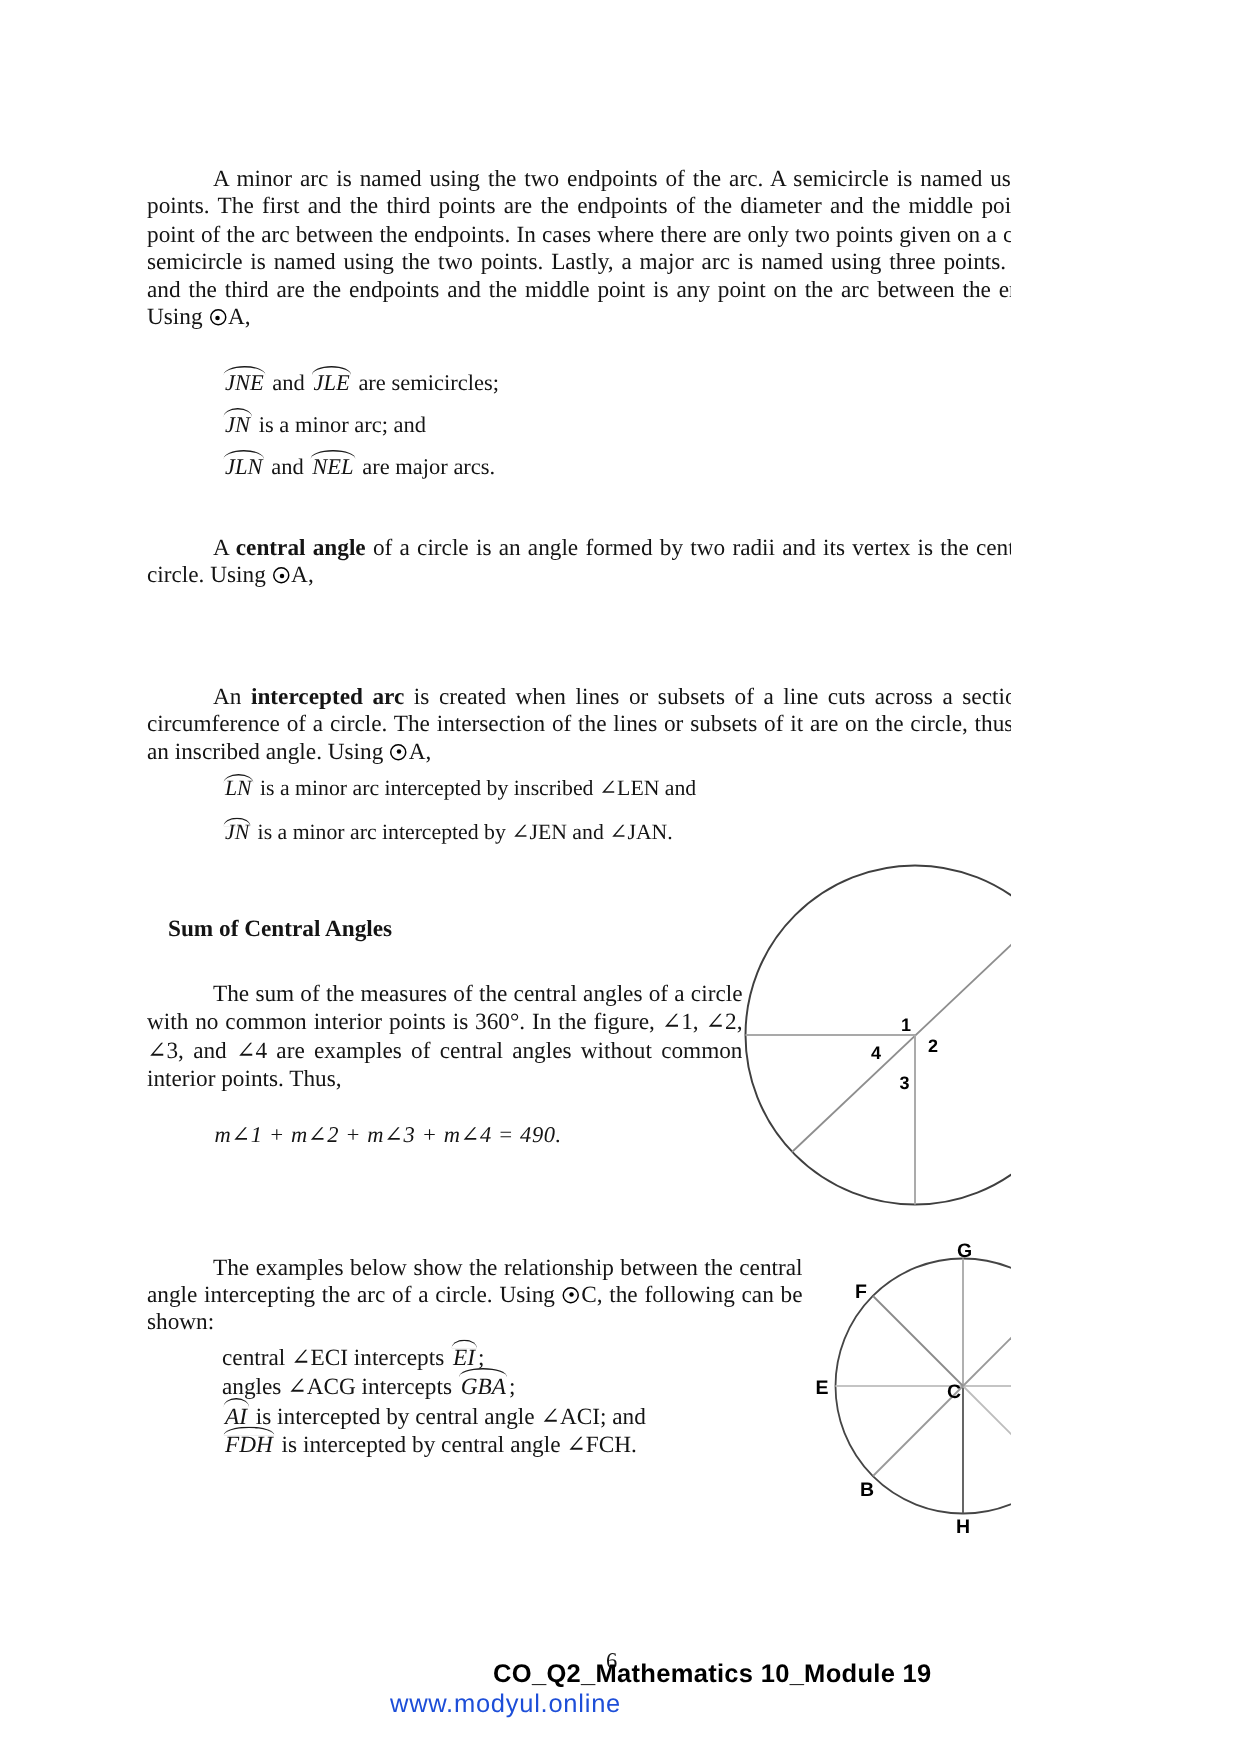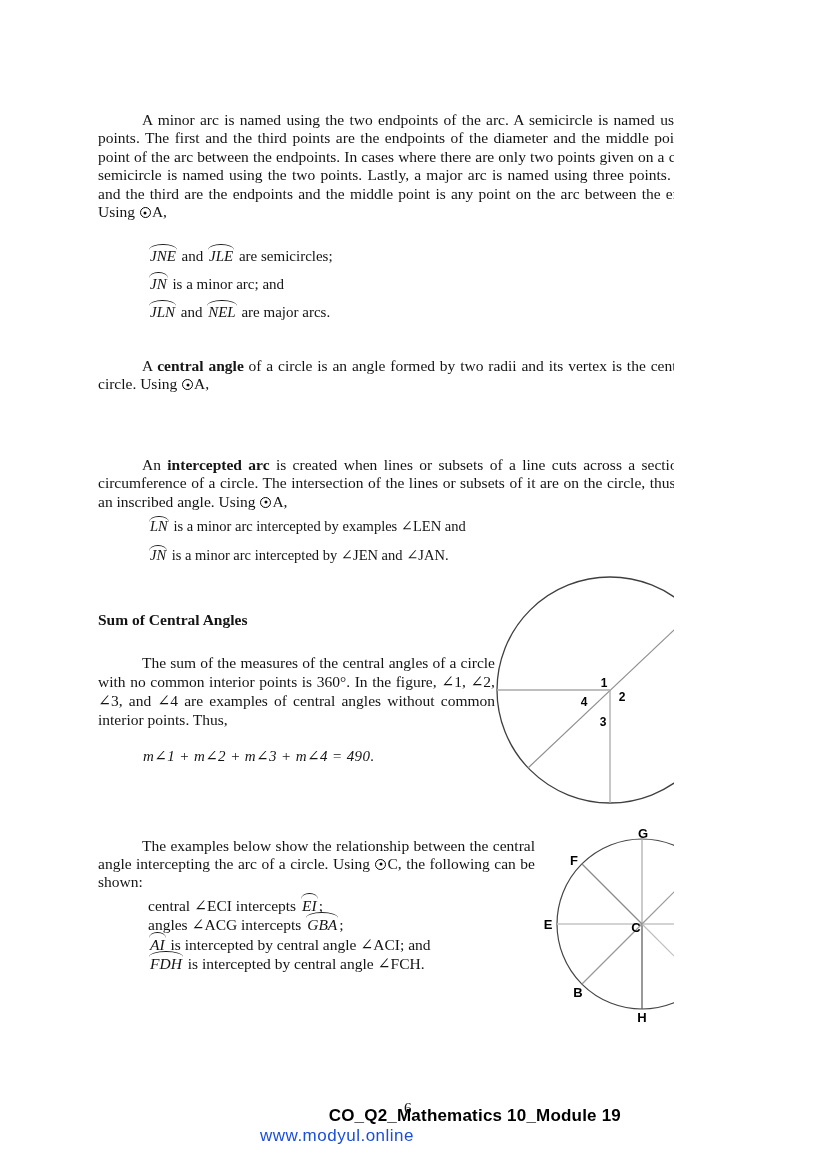--- a/index.html
+++ b/index.html
@@ -70,25 +70,25 @@
     <div class="li"><span class="arc">JN</span><span> is a minor arc; and</span></div>
     <div class="li"><span class="arc">JLN</span><span> and </span><span class="arc">NEL</span><span> are major arcs.</span></div>
   </div>
 
   <p class="abs para indent" style="left:98px; top:341px; width:632px;"><span>A </span><span class="bold">central angle</span><span> of a circle is an angle formed by two radii and its vertex is the center of the circle. Using </span><span class="odot"></span><span>A,</span></p>
 
 
   <p class="abs para indent" style="left:98px; top:440px; width:632px;"><span>An </span><span class="bold">intercepted arc</span><span> is created when lines or subsets of a line cuts across a section of the circumference of a circle. The intersection of the lines or subsets of it are on the circle, thus forming an inscribed angle. Using </span><span class="odot"></span><span>A,</span></p>
 
   <div class="abs smalllist" style="left:148px; top:519px;">
-    <div class="li"><span class="arc">LN</span><span> is a minor arc intercepted by examples ∠LEN and</span></div>
+    <div class="li"><span class="arc">LN</span><span> is a minor arc intercepted by inscribed ∠LEN and</span></div>
     <div class="li"><span class="arc">JN</span><span> is a minor arc intercepted by ∠JEN and ∠JAN.</span></div>
   </div>
 
-  <div class="abs heading" style="left:98px; top:611px;">Sum of Central Angles</div>
+  <div class="abs heading" style="left:112px; top:611px;">Sum of Central Angles</div>
 
   <p class="abs para indent" style="left:98px; top:637px; width:397px; line-height:19.3px;">The sum of the measures of the central angles of a circle with no common interior points is 360°. In the figure, ∠1, ∠2, ∠3, and ∠4 are examples of central angles without common interior points. Thus,</p>
 
   <div class="abs eq" style="left:143px; top:747px;"><span class="math">m∠1 + m∠2 + m∠3 + m∠4 = 490.</span></div>
 
   <svg class="abs fig" style="left:490px; top:574px;" width="240" height="236" viewBox="0 0 240 236">
     <circle cx="120" cy="116" r="113" fill="none" stroke="#3f3f3f" stroke-width="1.3"></circle>
     <line x1="202" y1="39" x2="38" y2="194" stroke="#8e8e8e" stroke-width="1.2"></line>
     <line x1="7" y1="116" x2="120" y2="116" stroke="#a9a9a9" stroke-width="1.3"></line>
     <line x1="120" y1="116" x2="120" y2="229" stroke="#a9a9a9" stroke-width="1.3"></line>

